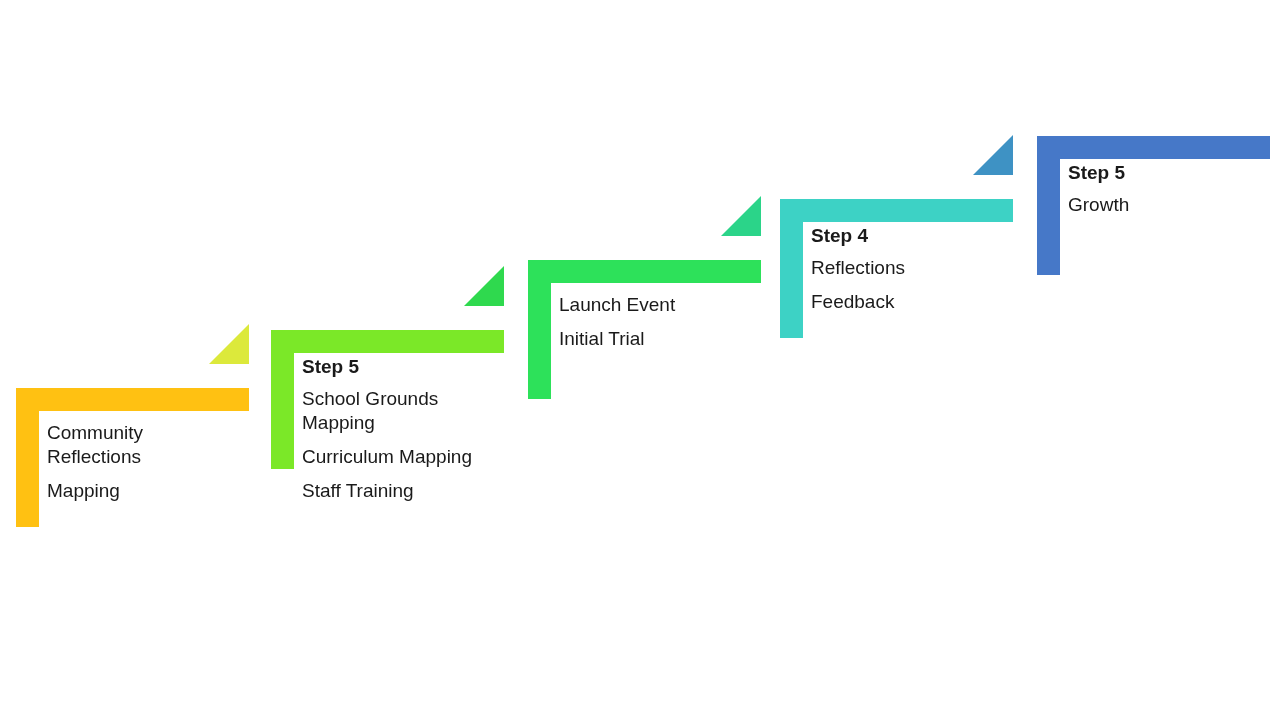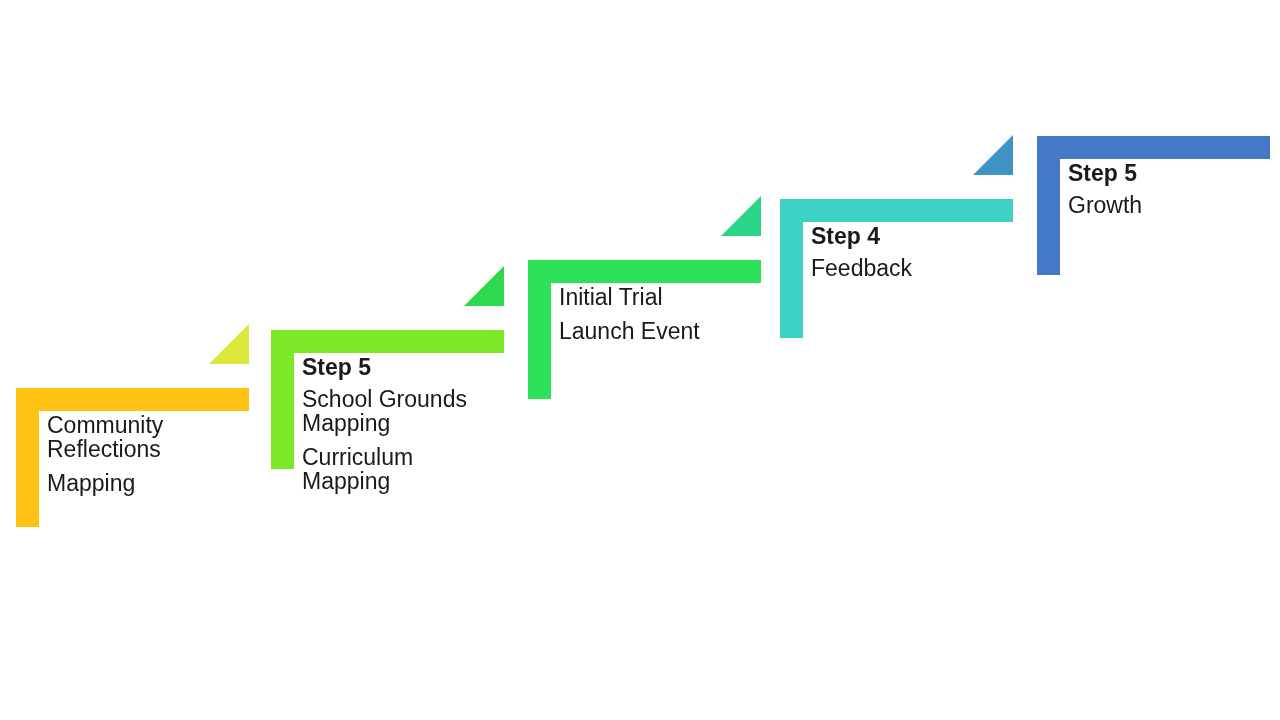--- a/index.html
+++ b/index.html
@@ -31,29 +31,29 @@
     left: 0;
     top: 0;
     width: 23px;
     height: 139px;
   }
   .step-text {
     position: absolute;
     left: 31px;
     top: 25px;
     width: 193px;
-    font-size: 23px;
+    font-size: 19px;
     line-height: 24px;
   }
   .step-title {
     margin: 0 0 8px 0;
     font-weight: bold;
   }
   .step-item {
-    margin: 0 0 10px 0;
+    margin: 8px 0 10px 0;
   }
   .arrow {
     position: absolute;
     width: 40px;
     height: 40px;
     clip-path: polygon(100% 0, 100% 100%, 0 100%);
   }
   
   .step-pos-1 { left: 16px;   top: 388px; }
   .step-pos-2 { left: 271px;  top: 330px; }
@@ -80,39 +80,41 @@
   </div>
   <div class="arrow arrow-pos-1" style="background-color: rgb(220, 233, 59);"></div>
 
   <div class="step step-pos-2">
     <div class="bar-h" style="background-color: rgb(123, 232, 40);"></div>
     <div class="bar-v" style="background-color: rgb(123, 232, 40);"></div>
     <div class="step-text">
       <p class="step-title">Step 5</p>
       <p class="step-item">School Grounds Mapping</p>
       <p class="step-item">Curriculum Mapping</p>
+      <p class="step-item">Staff Training</p>
     </div>
   </div>
   <div class="arrow arrow-pos-2" style="background-color: rgb(47, 217, 78);"></div>
 
   <div class="step step-pos-3">
     <div class="bar-h" style="background-color: rgb(45, 225, 90);"></div>
     <div class="bar-v" style="background-color: rgb(45, 225, 90);"></div>
     <div class="step-text">
+      <p class="step-item">Launch Event</p>
       <p class="step-item">Initial Trial</p>
-      <p class="step-item">Launch Event</p>
     </div>
   </div>
   <div class="arrow arrow-pos-3" style="background-color: rgb(43, 212, 137);"></div>
 
   <div class="step step-pos-4">
     <div class="bar-h" style="background-color: rgb(61, 210, 197);"></div>
     <div class="bar-v" style="background-color: rgb(61, 210, 197);"></div>
     <div class="step-text">
       <p class="step-title">Step 4</p>
+      <p class="step-item">Reflections</p>
       <p class="step-item">Feedback</p>
     </div>
   </div>
   <div class="arrow arrow-pos-4" style="background-color: rgb(62, 146, 196);"></div>
 
   <div class="step step-pos-5">
     <div class="bar-h" style="background-color: rgb(70, 120, 200);"></div>
     <div class="bar-v" style="background-color: rgb(70, 120, 200);"></div>
     <div class="step-text">
       <p class="step-title">Step 5</p>

